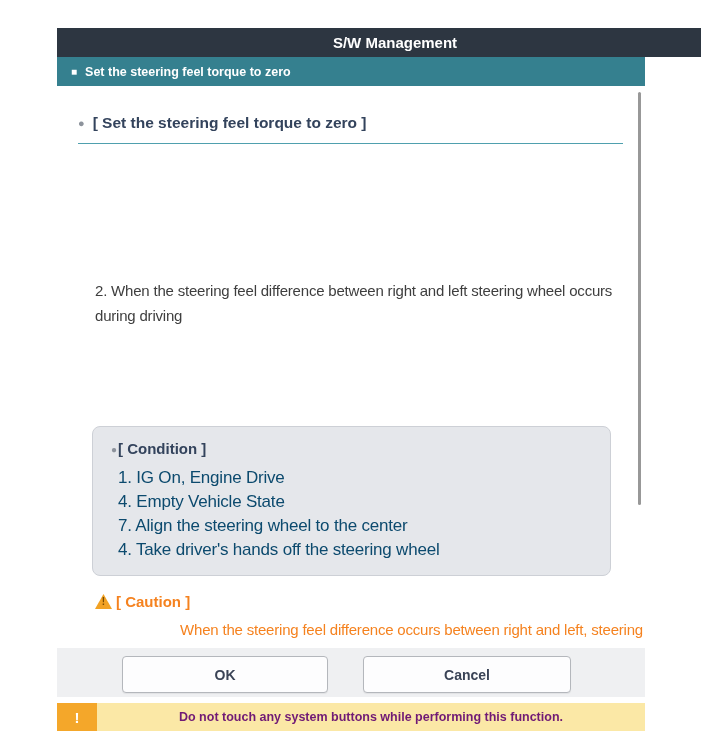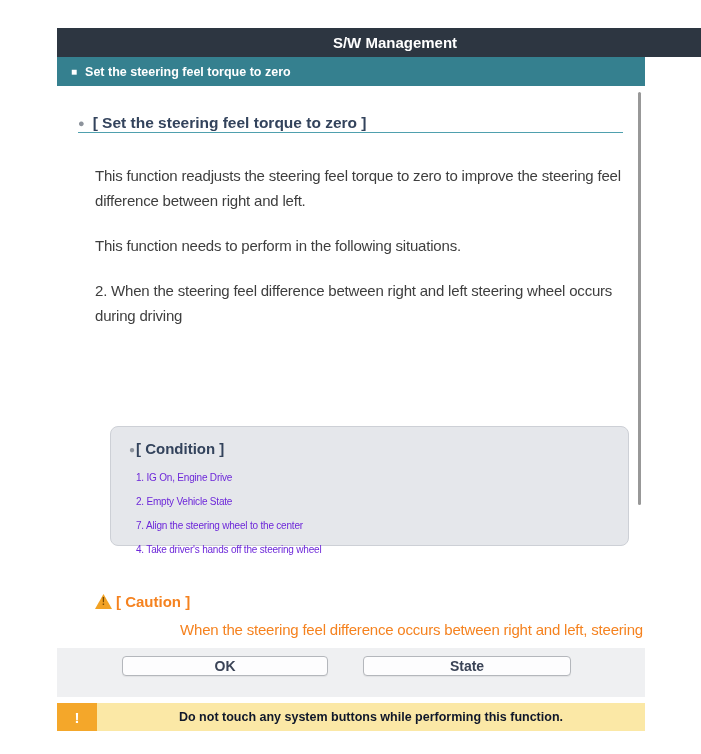--- a/index.html
+++ b/index.html
@@ -15,71 +15,71 @@
   
   .subheader { position:absolute; left:57px; top:57px; width:588px; height:29px;
     background:#35808f; color:#ffffff; font-size:12.5px; font-weight:bold;
     display:flex; align-items:center; padding-left:14px; gap:8px; }
   .subheader .sq { font-size:10px; line-height:1; }
 
   
   .content { position:absolute; left:57px; top:86px; width:588px; height:562px;
     background:#fff; overflow:hidden; }
   .section-head { position:absolute; left:21px; top:28px; width:545px;
-    border-bottom:1px solid #4fa0ae;
+    padding-bottom:11px; border-bottom:1px solid #4fa0ae;
     color:#33435c; font-size:15.5px; font-weight:bold; }
   .section-head .dot { color:#8d939c; font-size:11px; margin-right:8px; vertical-align:1px; }
 
   .para { position:absolute; left:38px; width:548px; color:#3e3e3e;
     font-size:15px; line-height:25px; letter-spacing:-0.2px; }
   .p1 { top:77px; } .p2 { top:147px; } .p3 { top:192px; } .p4 { top:262px; }
 
   
-  .cond { position:absolute; left:53px; top:340px; width:519px; height:120px;
+  .cond { position:absolute; left:35px; top:340px; width:519px; height:150px;
     background:#e5e7eb; border:1px solid #cdd0d6; border-radius:8px;
     padding:13px 16px 0 18px; }
   .cond-title { color:#33435c; font-size:15px; font-weight:bold; }
   .cond-title .dot { color:#8d939c; font-size:10px; margin-right:1px; vertical-align:1px; }
   .cond-list { margin-top:9px; padding-left:7px; }
-  .cond-item { color:#6d28d9; font-size:10px; line-height:24px; letter-spacing:-0.2px; }
+  .cond-item { color:#0c4a6e; font-size:17px; line-height:24px; letter-spacing:-0.2px; }
 
   
   .caution-head { position:absolute; left:38px; top:507px; display:flex;
     align-items:center; gap:4px; color:#f5821f; font-size:15px; font-weight:bold; }
   .warn-tri { position:relative; width:17px; height:15px; background:#f2a224;
     clip-path:polygon(50% 0, 100% 100%, 0 100%); display:inline-block; }
   .warn-tri .mark { position:absolute; left:0; right:0; top:3px; text-align:center;
     color:#7a4b00; font-size:10px; font-weight:bold; line-height:1; }
   .caution-text { position:absolute; left:38px; top:531px; width:548px;
     color:#f5821f; font-size:15px; line-height:25px; letter-spacing:-0.2px;text-align:right; }
   .caution-text span { display:block; }
 
   
   .scroll-thumb { position:absolute; left:638px; top:92px; width:3px; height:413px;
     background:#989898; border-radius:2px; }
 
   
   .button-bar { position:absolute; left:57px; top:648px; width:588px; height:49px;
     background:#eff0f2; }
-  .btn { position:absolute; top:8px; height:20px; background:#fdfdfe;
+  .btn { position:absolute; top:8px; height:37px; background:#fdfdfe;
     border:1.5px solid #b4b7bc; border-radius:4px; color:#3a4356;
     font-family:"Liberation Sans", sans-serif; font-size:14px; font-weight:bold;
     display:flex; align-items:center; justify-content:center; cursor:pointer;
     box-shadow:0 1px 1px rgba(0,0,0,0.06); }
   .btn-ok { left:65px; width:206px; }
   .btn-cancel { left:306px; width:208px; }
 
   
   .notice { position:absolute; left:57px; top:703px; width:588px; height:28px;
     background:#fbe8a6; display:flex; }
   .notice-icon { width:40px; height:28px; background:#f4a72a; color:#ffffff;
     font-size:15px; font-weight:bold; display:flex; align-items:center;
     justify-content:center; flex:0 0 40px; }
   .notice-text { flex:1; display:flex; align-items:center; justify-content:center;
-    color:#0f172a; font-size:12.5px; font-weight:bold; }
+    color:#701a75; font-size:12.5px; font-weight:bold; }
 </style>
 </head>
 <body>
 
 <div class="screen">
 
   <div class="titlebar">
     <span>S/W Management</span>
   </div>
 
@@ -87,31 +87,29 @@
     <span class="sq">■</span>
     <span>Set the steering feel torque to zero</span>
   </div>
 
   <div class="content">
 
     <div class="section-head">
       <span class="dot">●</span><span>[ Set the steering feel torque to zero ]</span>
     </div>
 
-    <div class="para p1">This function readjusts the steering feel torque to zero to improve the steering feel difference between right and left.</div>
-    <div class="para p2">This function needs to perform in the following situations.</div>
     <div class="para p3">2. When the steering feel difference between right and left steering wheel occurs during driving</div>
 
     <div class="cond">
       <div class="cond-title">
         <span class="dot">●</span><span>[ Condition ]</span>
       </div>
       <div class="cond-list">
         <div class="cond-item">1. IG On, Engine Drive</div>
-        <div class="cond-item">2. Empty Vehicle State</div>
+        <div class="cond-item">4. Empty Vehicle State</div>
         <div class="cond-item">7. Align the steering wheel to the center</div>
         <div class="cond-item">4. Take driver's hands off the steering wheel</div>
       </div>
     </div>
 
     <div class="caution-head">
       <span class="warn-tri">
         <span class="mark">!</span>
       </span>
       <span>[ Caution ]</span>
@@ -120,21 +118,21 @@
       <span>When the steering feel difference occurs between right and left, steering</span>
       <span>might be unstable after this, so it is necessary to readjust through the</span>
     </div>
 
   </div>
 
   <div class="scroll-thumb"></div>
 
   <div class="button-bar">
     <button class="btn btn-ok">OK</button>
-    <button class="btn btn-cancel">State</button>
+    <button class="btn btn-cancel">Cancel</button>
   </div>
 
   <div class="notice">
     <div class="notice-icon">!</div>
     <div class="notice-text">Do not touch any system buttons while performing this function.</div>
   </div>
 
 </div>
 
 </body></html>

